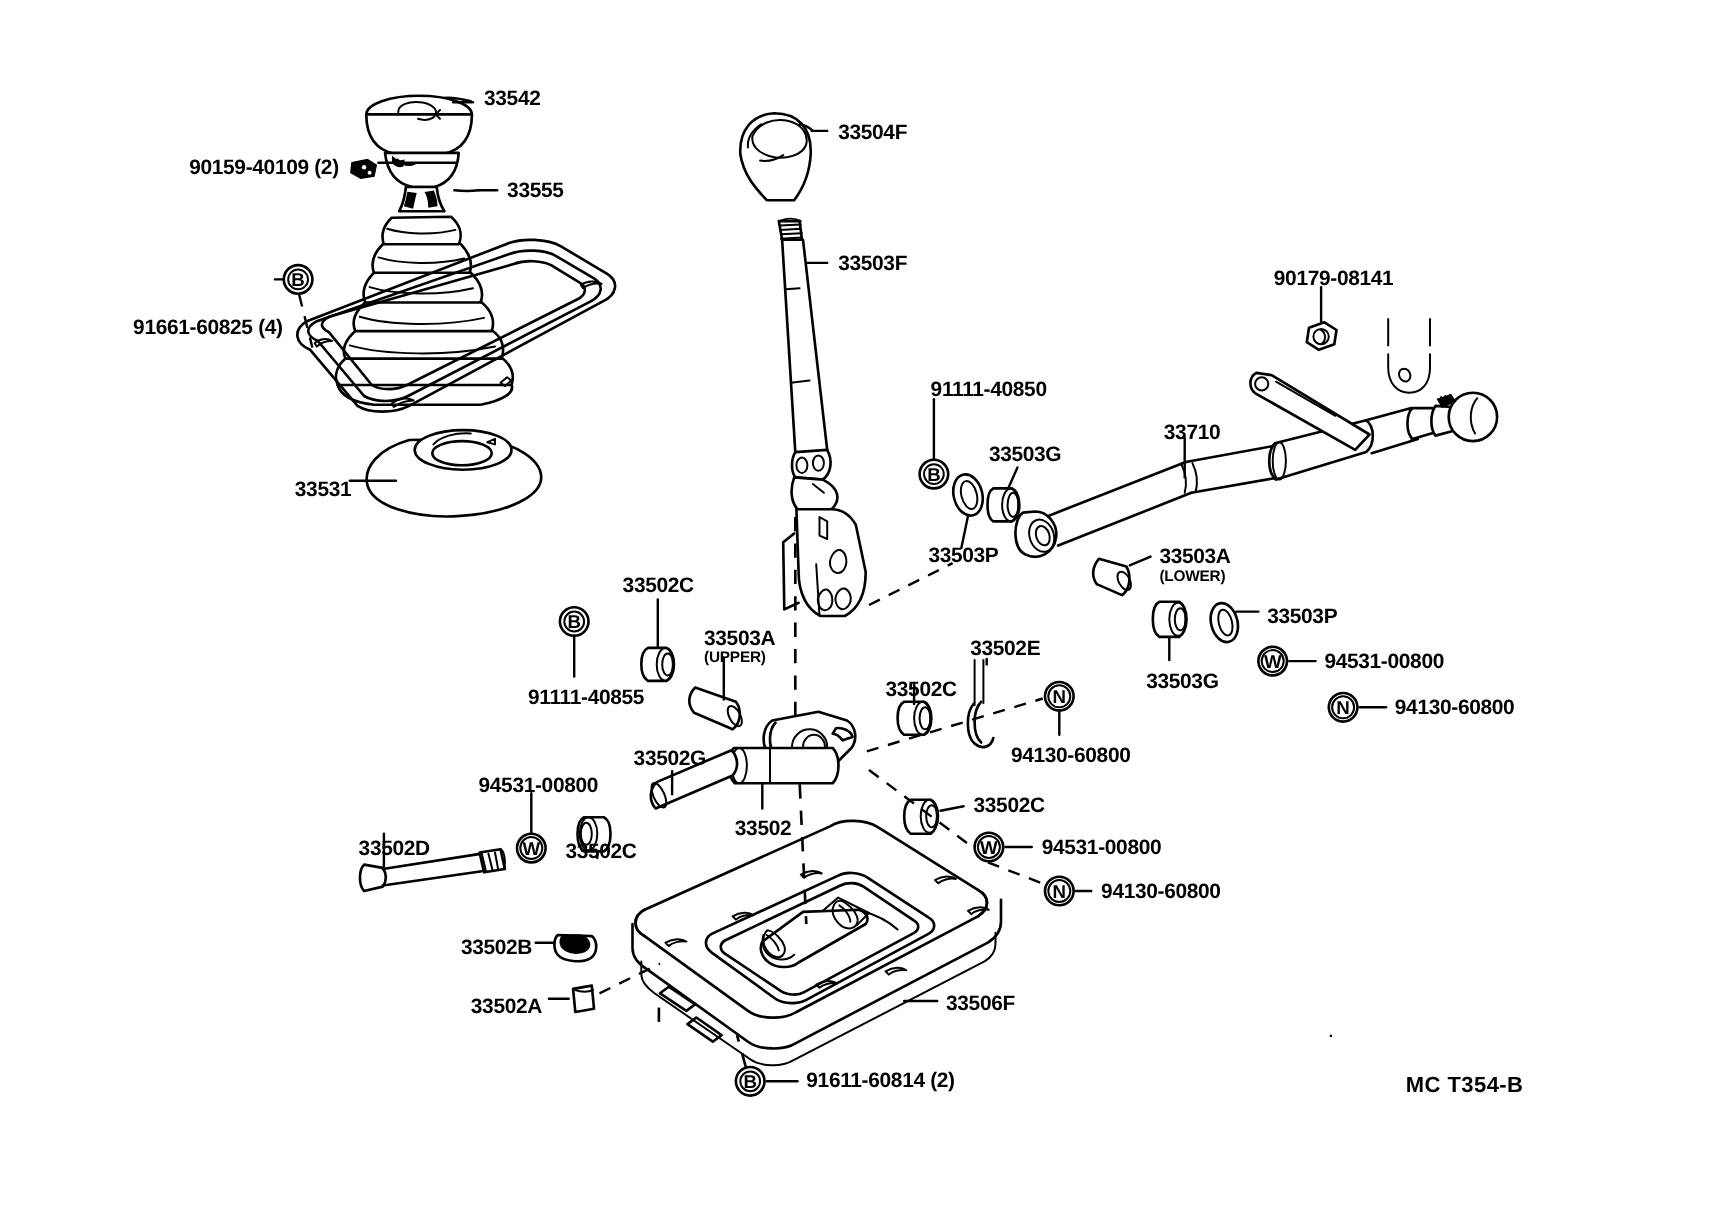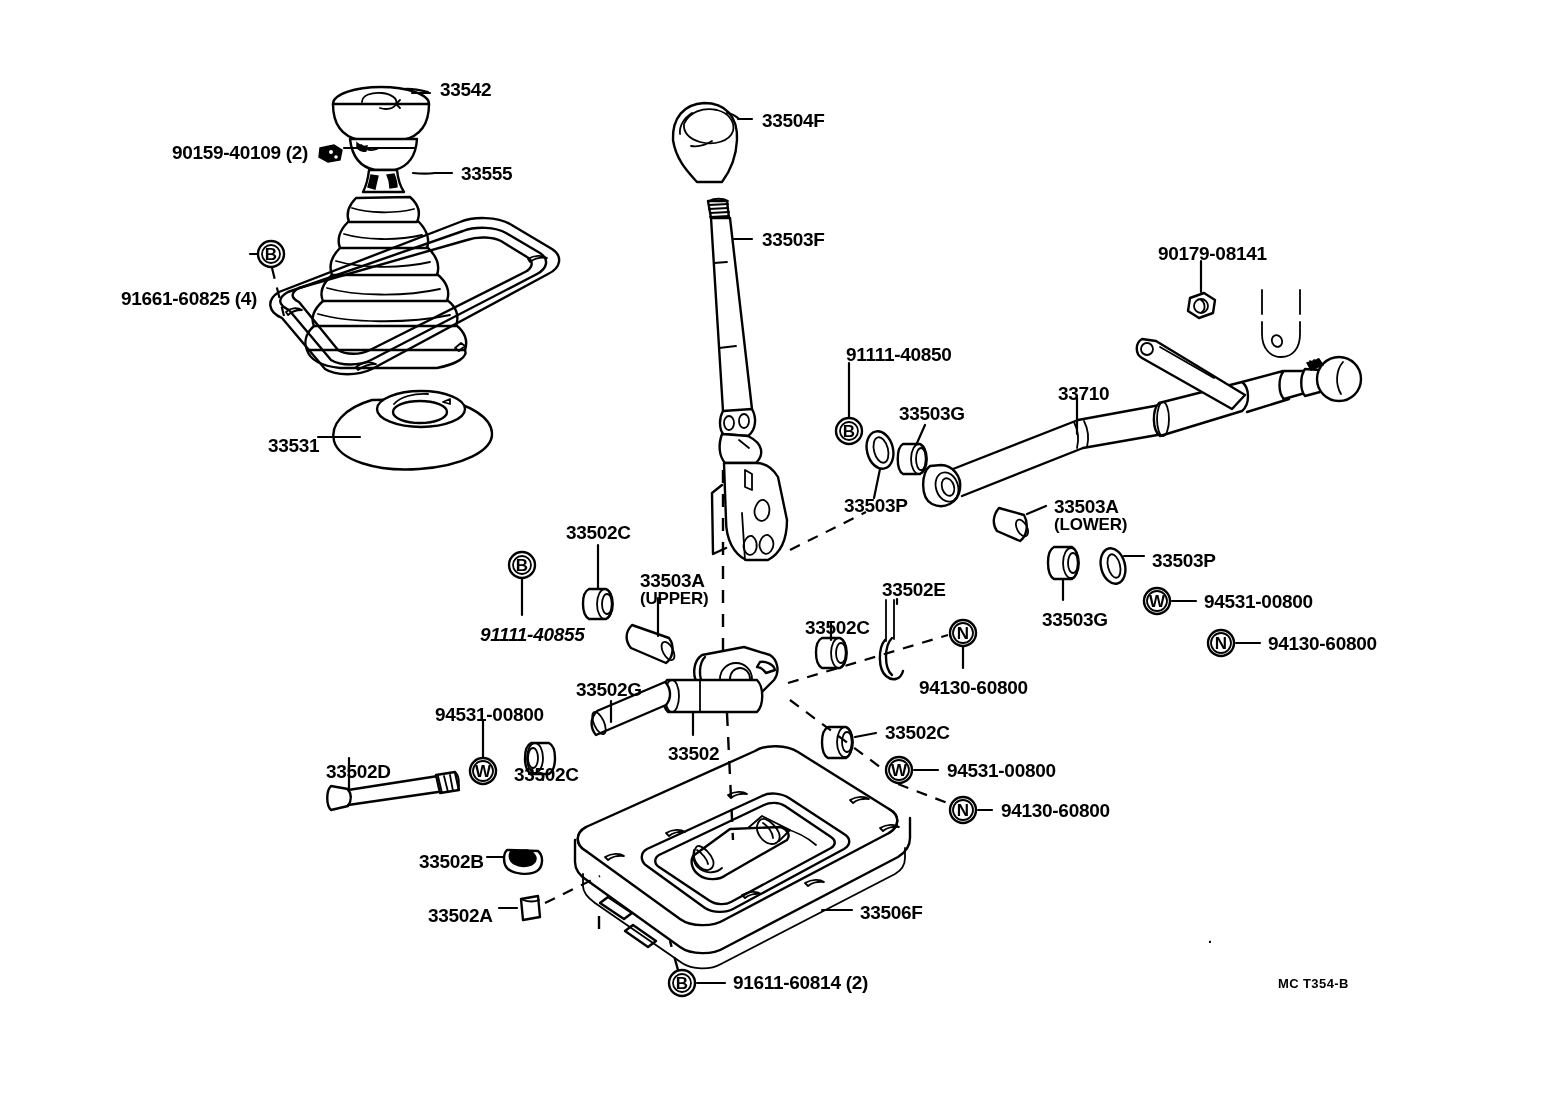--- a/index.html
+++ b/index.html
@@ -27,29 +27,29 @@
     font-family: "Liberation Sans", sans-serif;
     font-weight: bold;
     font-size: 19px;
     letter-spacing: -0.3px;
     color: #000;
     white-space: nowrap;
     line-height: 1.05;
   }
   .lbl .sub2 {
     display: block;
-    font-size: 17px;
+    font-size: 14px;
     letter-spacing: -0.2px;
     margin-top: -1px;
   }
   .footer {
     position: absolute;
     font-family: "Liberation Sans", sans-serif;
     font-weight: bold;
-    font-size: 13px;
+    font-size: 20px;
     color: #000;
     letter-spacing: 0.4px;
   }
 </style>
 </head>
 <body>
 
 <div id="page">
 
   <svg id="art" viewBox="0 0 1560 1100" xmlns="http://www.w3.org/2000/svg">
@@ -469,21 +469,21 @@
       <div class="lbl" style="left: 1158px; top: 244px;"><span>90179-08141</span></div>
       <div class="lbl" style="left: 1058px; top: 384px;"><span>33710</span></div>
       <div class="lbl" style="left: 899px; top: 404px;"><span>33503G</span></div>
       <div class="lbl" style="left: 844px; top: 496px;"><span>33503P</span></div>
       <div class="lbl" style="left: 1054px; top: 497px;"><span>33503A</span><span class="sub2">(LOWER)</span></div>
       <div class="lbl" style="left: 1152px; top: 551px;"><span>33503P</span></div>
       <div class="lbl" style="left: 1042px; top: 610px;"><span>33503G</span></div>
       <div class="lbl" style="left: 1204px; top: 592px;"><span>94531-00800</span></div>
       <div class="lbl" style="left: 1268px; top: 634px;"><span>94130-60800</span></div>
       <div class="lbl" style="left: 566px; top: 523px;"><span>33502C</span></div>
-      <div class="lbl" style="left: 480px; top: 625px; font-style: italic;"><span>91111-40855</span></div>
+      <div class="lbl" style="left: 480px; top: 625px;"><span>91111-40855</span></div>
       <div class="lbl" style="left: 640px; top: 571px;"><span>33503A</span><span class="sub2">(UPPER)</span></div>
       <div class="lbl" style="left: 805px; top: 618px;"><span>33502C</span></div>
       <div class="lbl" style="left: 882px; top: 580px;"><span>33502E</span></div>
       <div class="lbl" style="left: 919px; top: 678px;"><span>94130-60800</span></div>
       <div class="lbl" style="left: 576px; top: 680px;"><span>33502G</span></div>
       <div class="lbl" style="left: 668px; top: 744px;"><span>33502</span></div>
       <div class="lbl" style="left: 885px; top: 723px;"><span>33502C</span></div>
       <div class="lbl" style="left: 947px; top: 761px;"><span>94531-00800</span></div>
       <div class="lbl" style="left: 1001px; top: 801px;"><span>94130-60800</span></div>
       <div class="lbl" style="left: 435px; top: 705px;"><span>94531-00800</span></div>

